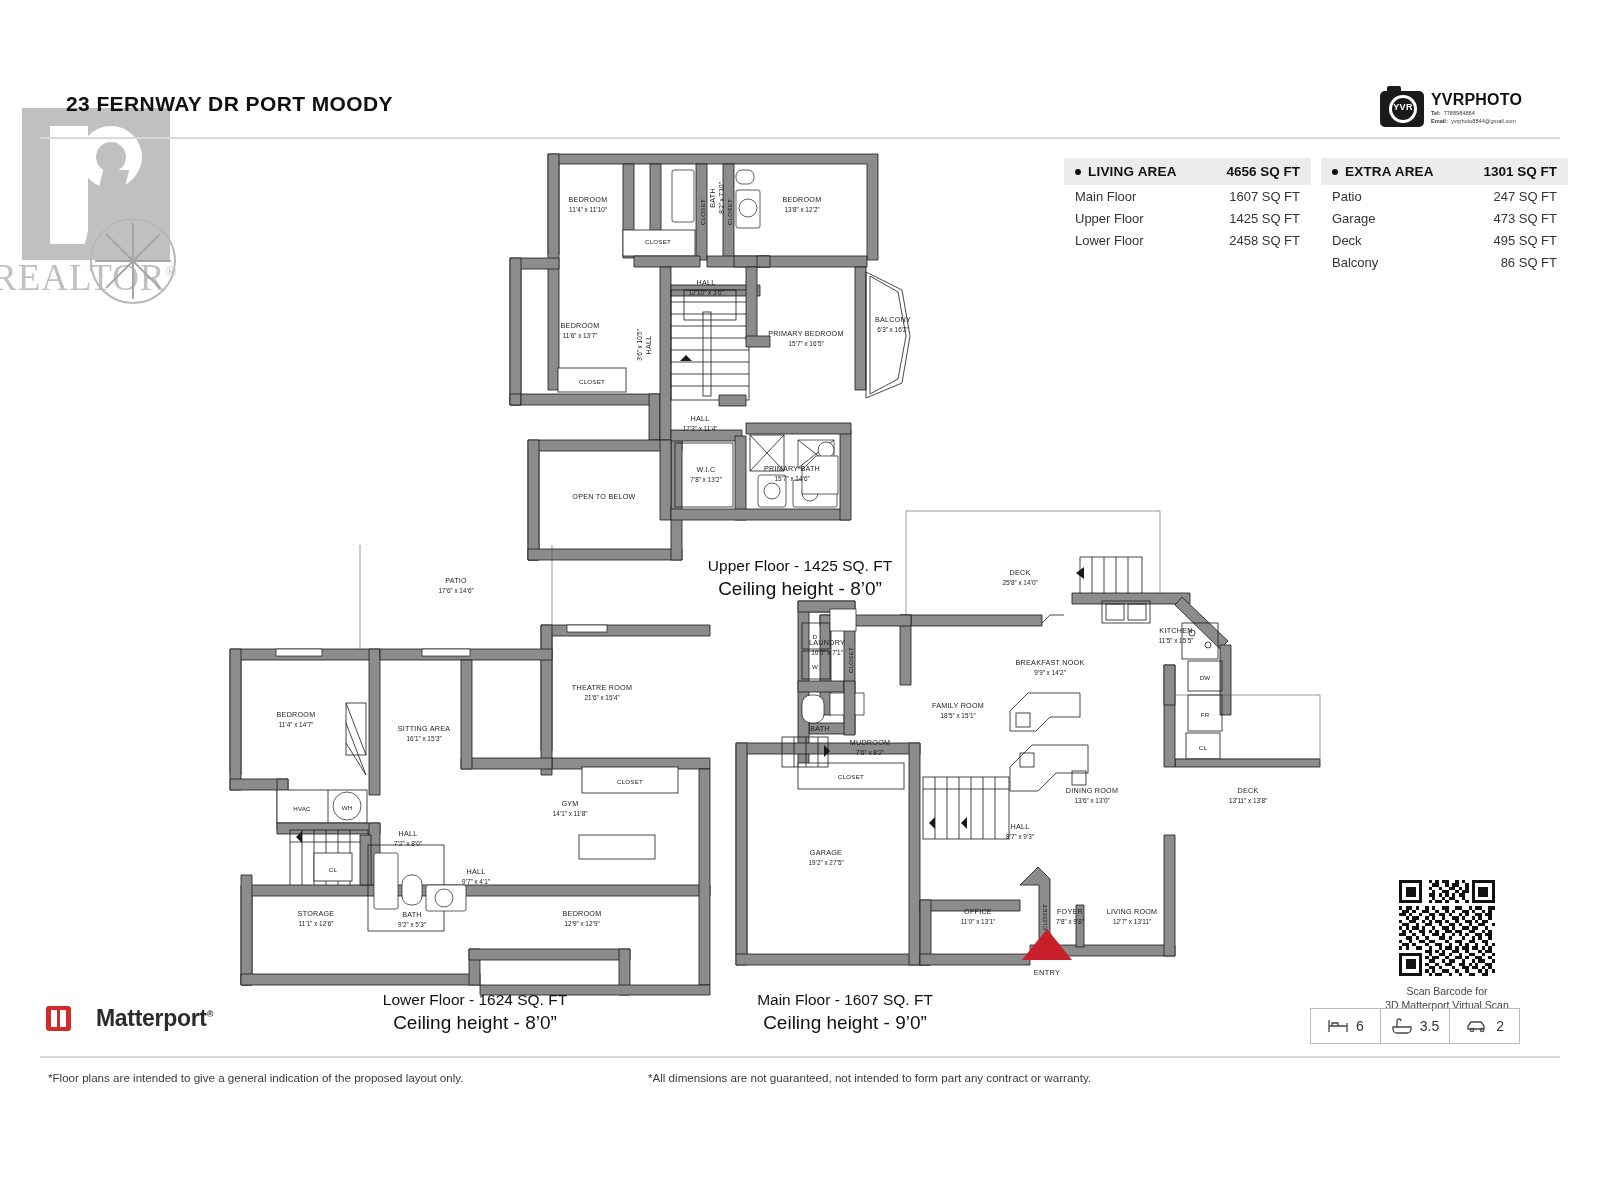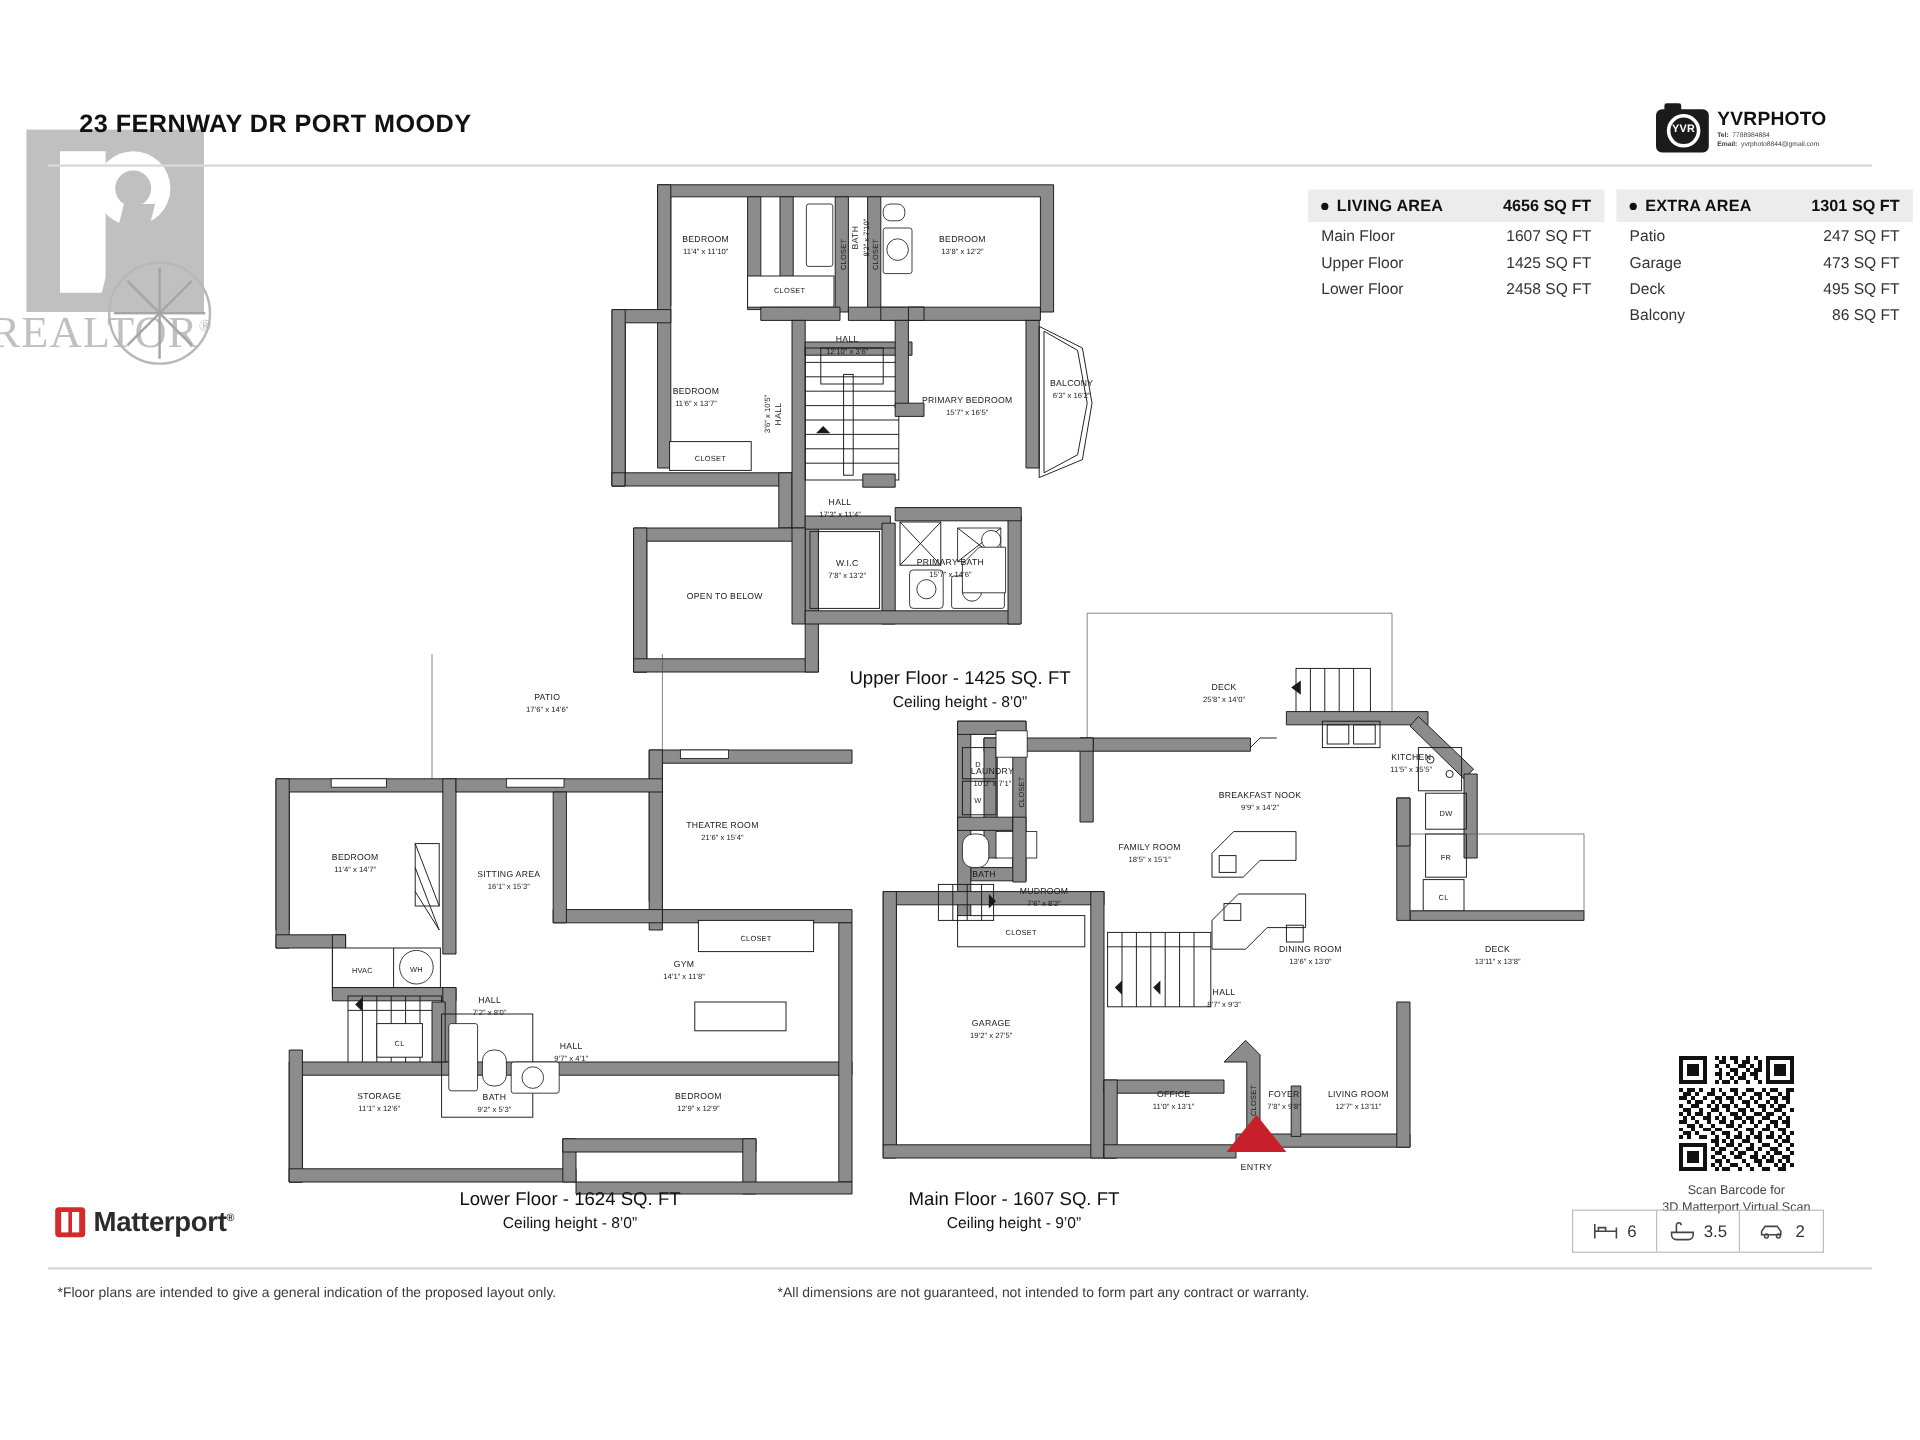--- a/index.html
+++ b/index.html
@@ -29,21 +29,21 @@
   #photographer-logo .cam{position:relative;width:44px;height:36px;background:#1b1b1b;border-radius:5px;flex:none;}
   #photographer-logo .cam .hump{position:absolute;left:7px;top:-5px;width:14px;height:6px;background:#1b1b1b;border-radius:2px 2px 0 0;}
   #photographer-logo .cam .lens{position:absolute;left:9px;top:4px;width:28px;height:28px;border-radius:50%;background:#fff;}
   #photographer-logo .cam .lens2{position:absolute;left:12px;top:7px;width:22px;height:22px;border-radius:50%;background:#1b1b1b;}
   #photographer-logo .cam .yvr{position:absolute;left:9px;top:11px;width:28px;text-align:center;font-size:9px;font-weight:bold;color:#fff;letter-spacing:.3px;}
   #photographer-logo .txt .brand{font-size:16px;font-weight:bold;letter-spacing:.2px;color:#111;line-height:1.05;}
   #photographer-logo .txt .line{font-size:5.6px;color:#3a3a3a;line-height:1.5;white-space:nowrap;}
   #photographer-logo .txt .line b{font-weight:bold;}
 
   
-  #area-summary{position:absolute;left:1090px;top:158px;width:504px;display:flex;gap:10px;}
+  #area-summary{position:absolute;left:1064px;top:158px;width:504px;display:flex;gap:10px;}
   .area-table{flex:1;}
   .area-head{background:#ececec;height:27px;display:flex;align-items:center;justify-content:space-between;padding:0 11px;}
   .area-head .lbl{font-size:13.5px;font-weight:bold;letter-spacing:.2px;color:#111;display:flex;align-items:center;gap:7px;}
   .area-head .dot{width:6px;height:6px;border-radius:50%;background:#111;display:inline-block;}
   .area-head .val{font-size:13.5px;font-weight:bold;color:#111;}
   .area-row{display:flex;justify-content:space-between;padding:2px 11px 0;font-size:13px;color:#333;line-height:1.55;}
 
   
   .fp{position:absolute;}
   .fp svg{display:block;overflow:visible;}
@@ -54,24 +54,24 @@
   .wall{fill:#8c8c8c;stroke:#1a1a1a;stroke-width:.8;}
   .thin{fill:none;stroke:#1a1a1a;stroke-width:.8;}
   .thinlt{fill:none;stroke:#555;stroke-width:.6;}
   .fixt{fill:#fff;stroke:#1a1a1a;stroke-width:.7;}
   .win{fill:#fff;stroke:#1a1a1a;stroke-width:.7;}
   .boxlbl{fill:#fff;stroke:#1a1a1a;stroke-width:.8;}
 
   
   .fp-caption{position:absolute;text-align:center;font-weight:normal;color:#111;line-height:1.32;}
   .fp-caption .l1{font-size:15.5px;}
-  .fp-caption .l2{font-size:13px;}
-
-  
-  #matterport-logo{position:absolute;left:46px;top:1005px;display:flex;align-items:center;gap:7px;}
+  .fp-caption .l2{font-size:19px;}
+
+  
+  #matterport-logo{position:absolute;left:46px;top:1005px;display:flex;align-items:center;gap:25px;}
   #matterport-logo .mk{position:relative;width:25px;height:25px;background:#d32b2b;border-radius:3px;}
   #matterport-logo .mk:before{content:"";position:absolute;left:5px;top:4px;width:6px;height:17px;background:#fff;}
   #matterport-logo .mk:after{content:"";position:absolute;left:14px;top:4px;width:6px;height:17px;background:#fff;}
   #matterport-logo .mt{font-size:23px;font-weight:bold;color:#2b2b2b;letter-spacing:-.3px;}
   #matterport-logo .mt sup{font-size:9px;}
 
   
   #qr-block{position:absolute;left:1377px;top:880px;width:140px;text-align:center;}
   #qr-code{width:96px;height:96px;margin:0 auto;}
   #qr-caption{margin-top:5px;font-size:10.5px;color:#444;line-height:1.3;}

